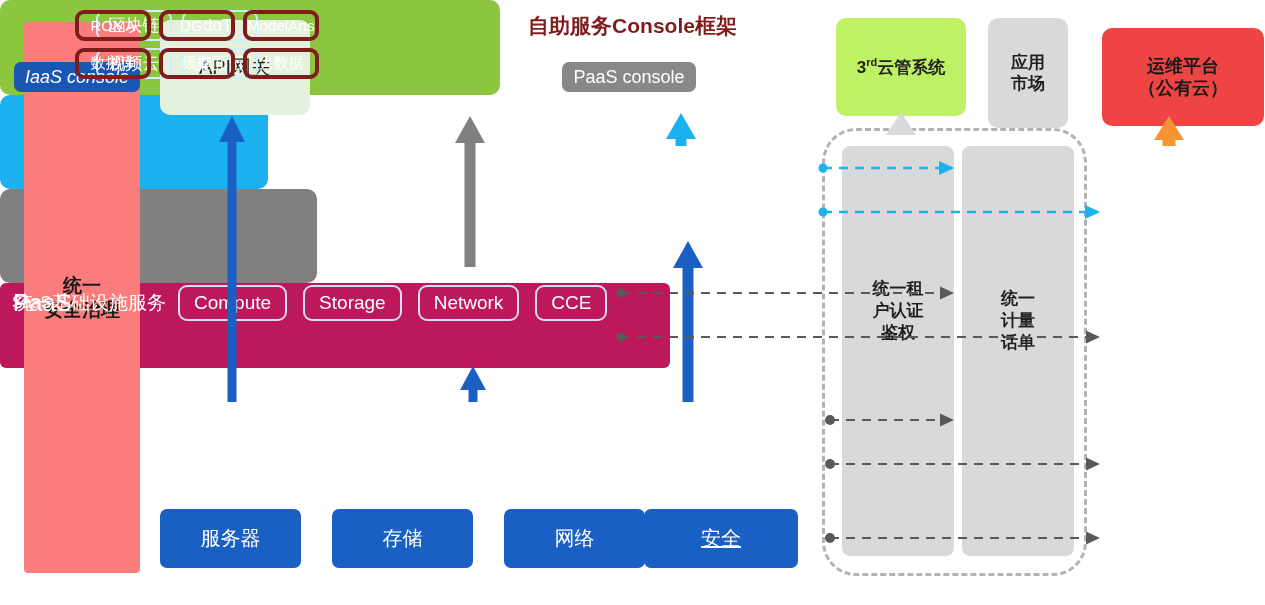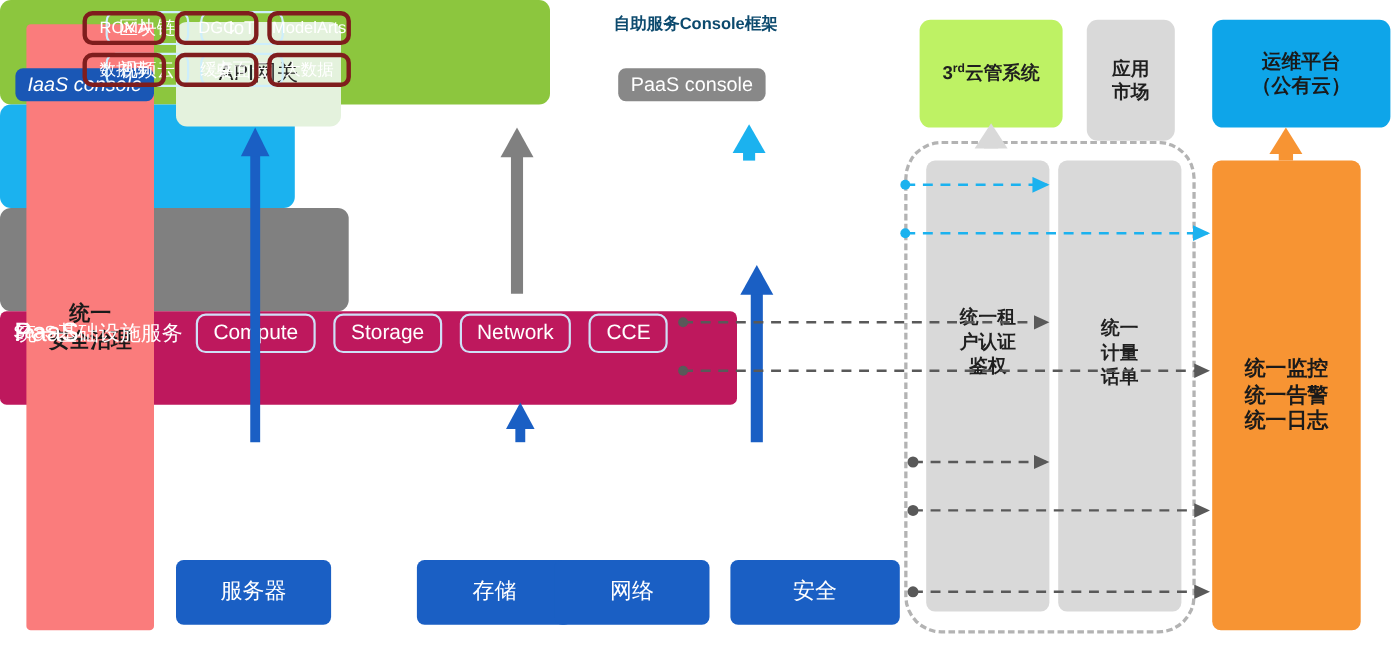--- a/index.html
+++ b/index.html
@@ -9,34 +9,34 @@
   .pill{box-sizing:border-box;display:inline-flex;align-items:center;justify-content:center;border-radius:7px;}
 
   
   #security{left:24px;top:22px;width:116px;height:551px;background:#fa7c7c;border-radius:4px;color:#1a1a1a;font-size:19px;font-weight:700;}
 
   
   #apigw{left:160px;top:20px;width:150px;height:95px;background:#e4f2dd;border-radius:10px;color:#262626;font-size:20px;}
 
   
   #console{left:321px;top:20px;width:500px;height:95px;background:#8cc63e;border-radius:10px;display:block;}
-  #console .title{position:absolute;left:0;right:0;top:12px;text-align:center;font-size:15px;color:#0c4a6e;font-weight:700;}
+  #console .title{position:absolute;left:0;right:0;top:12px;text-align:center;font-size:21px;color:#7f1d1d;font-weight:700;}
   #console .row{position:absolute;left:14px;right:14px;top:62px;display:flex;gap:18px;justify-content:space-between;}
   #console .row .pill{height:30px;padding:0 11px;font-size:18px;color:#fff;}
   .c-iaas{background:#1a57b5;font-style:italic;}
   .c-paas{background:#888888;}
   .c-saas{background:#1bb2ef;}
 
   
   #thirdparty{left:836px;top:18px;width:130px;height:98px;background:#bef264;border-radius:10px;color:#1f1f1f;font-size:17px;font-weight:700;}
   #thirdparty sup{font-size:11px;vertical-align:super;font-weight:700;}
   #appmarket{left:988px;top:18px;width:80px;height:110px;background:#d9d9d9;border-radius:10px;color:#1f1f1f;font-size:17px;font-weight:700;}
 
   
-  #opsplat{left:1102px;top:18px;width:162px;height:98px;background:#0ea5e9;border-radius:10px;color:#1a1a1a;font-size:18px;font-weight:700;}
+  #opsplat{left:1102px;top:28px;width:162px;height:98px;background:#ef4444;border-radius:10px;color:#1a1a1a;font-size:18px;font-weight:700;}
   #opsbar{left:1102px;top:146px;width:135px;height:427px;background:#f79433;border-radius:8px;color:#1a1a1a;font-size:19px;font-weight:700;}
 
   
   #saas{left:553px;top:146px;width:268px;height:94px;background:#1bb2ef;border-radius:10px;display:block;}
   #saas .lbl{position:absolute;left:12px;top:50%;transform:translateY(-50%);font-size:16px;color:#fff;}
   #saas .grid{position:absolute;left:96px;top:10px;display:grid;grid-template-columns:76px 76px;gap:7px 10px;}
   #saas .grid .pill{height:31px;font-size:17px;color:#fff;border:2px solid #cdeefc;border-radius:9px;}
 
   
   #paas{left:304px;top:267px;width:317px;height:94px;background:#808080;border-radius:10px;display:block;}
@@ -89,23 +89,20 @@
   <div class="box" id="thirdparty">
     <span><span>3</span><sup>rd</sup><span>云管系统</span></span>
   </div>
 
   <div class="box" id="appmarket">
     <span>应用<br>市场</span>
   </div>
 
   <div class="box" id="opsplat">
     <span>运维平台<br>（公有云）</span>
-  </div>
-  <div class="box" id="opsbar">
-    <span>统一监控<br>统一告警<br>统一日志</span>
   </div>
 
   <div id="dashcontainer"></div>
   <div class="graycol" id="graycol1"></div>
   <div class="graycol" id="graycol2"></div>
   <div class="grayLabel" id="grayLabel1">统一租<br>户认证<br>鉴权</div>
   <div class="grayLabel" id="grayLabel2">统一<br>计量<br>话单</div>
 
   <div id="saas">
     <div class="lbl">SaaS</div>
@@ -135,27 +132,27 @@
       <span class="pill">Compute</span>
       <span class="pill">Storage</span>
       <span class="pill">Network</span>
       <span class="pill">CCE</span>
     </div>
   </div>
 
   <div class="box basebox" style="left:160px;width:141px;">
     <span>服务器</span>
   </div>
-  <div class="box basebox" style="left:332px;width:141px;margin-left:47px;">
+  <div class="box basebox" style="left:332px;width:141px;">
     <span>存储</span>
   </div>
   <div class="box basebox" style="left:504px;width:141px;">
     <span>网络</span>
   </div>
-  <div class="box basebox" style="left:664px;width:154px;">
+  <div class="box basebox" style="left:644px;width:154px;text-decoration:underline;">
     <span>安全</span>
   </div>
 
   <svg class="layer" viewBox="0 0 1265 605">
     <defs>
       <marker id="mkDark" markerWidth="7" markerHeight="7" refX="5.6" refY="3" orient="auto">
         <path d="M0,0 L6.5,3 L0,6 Z" fill="#595959"></path>
       </marker>
       <marker id="mkCyan" markerWidth="7" markerHeight="7" refX="5.6" refY="3" orient="auto">
         <path d="M0,0 L6.5,3 L0,6 Z" fill="#1bb2ef"></path>

